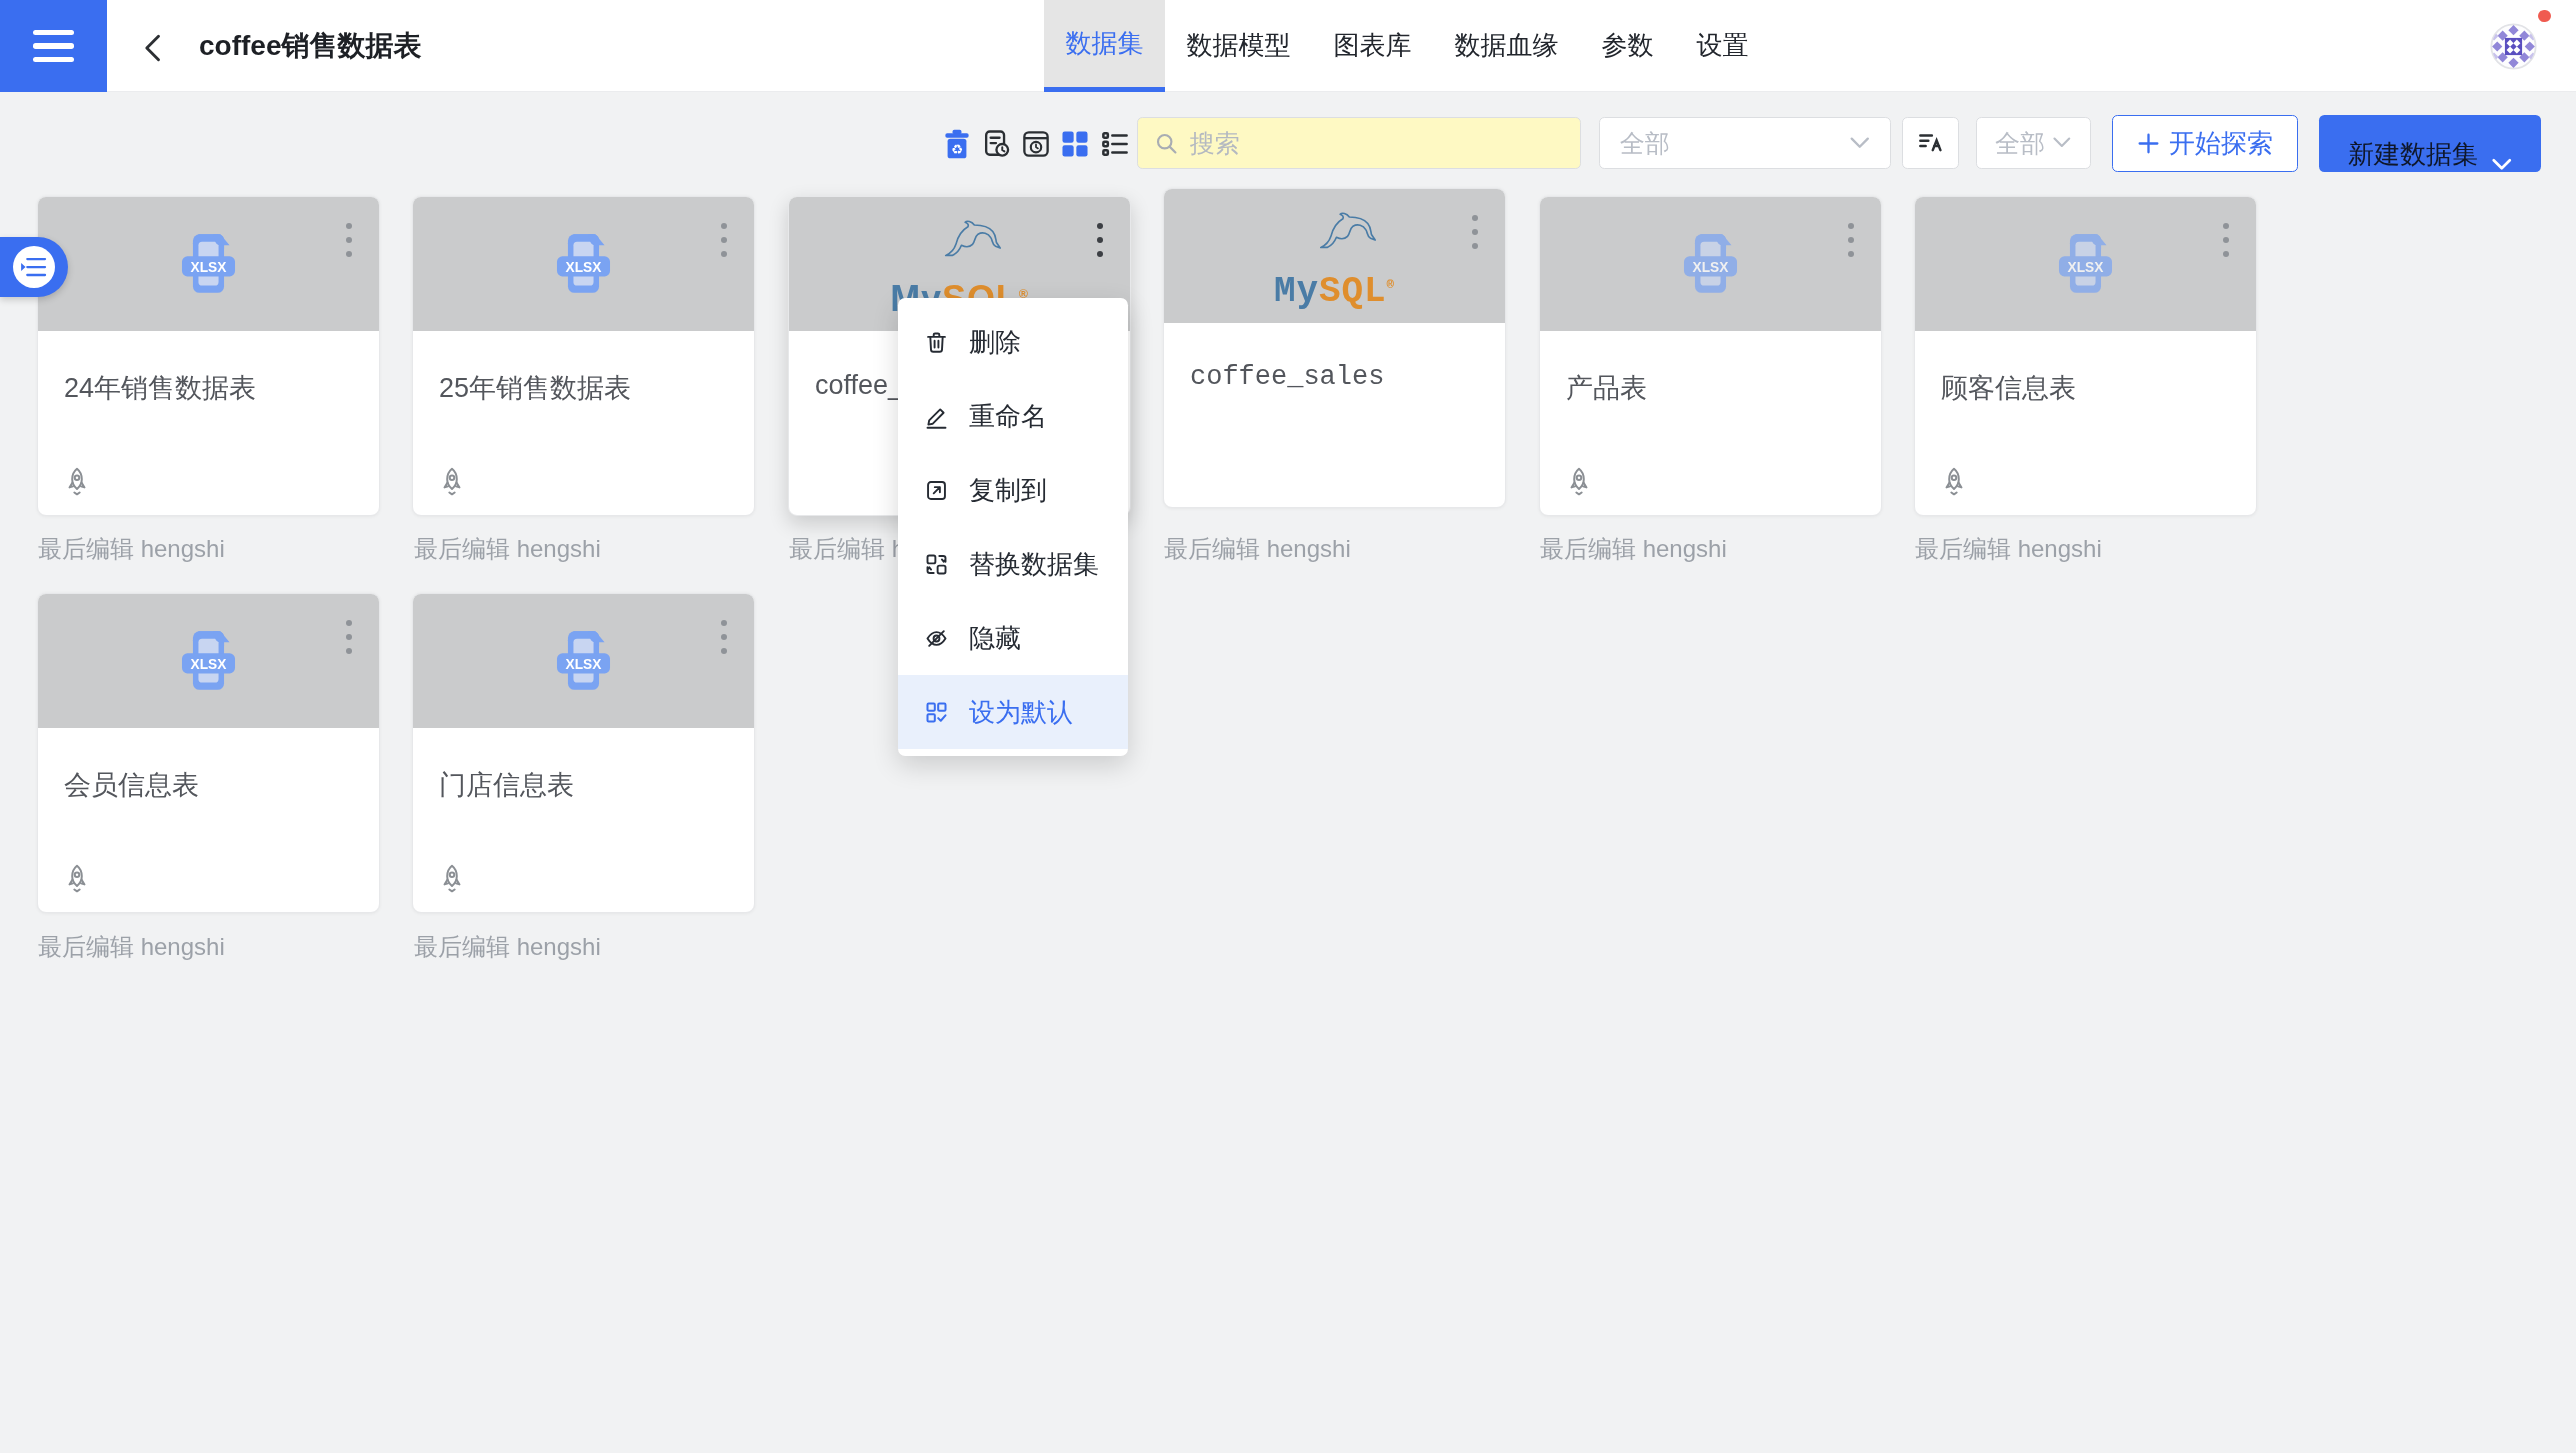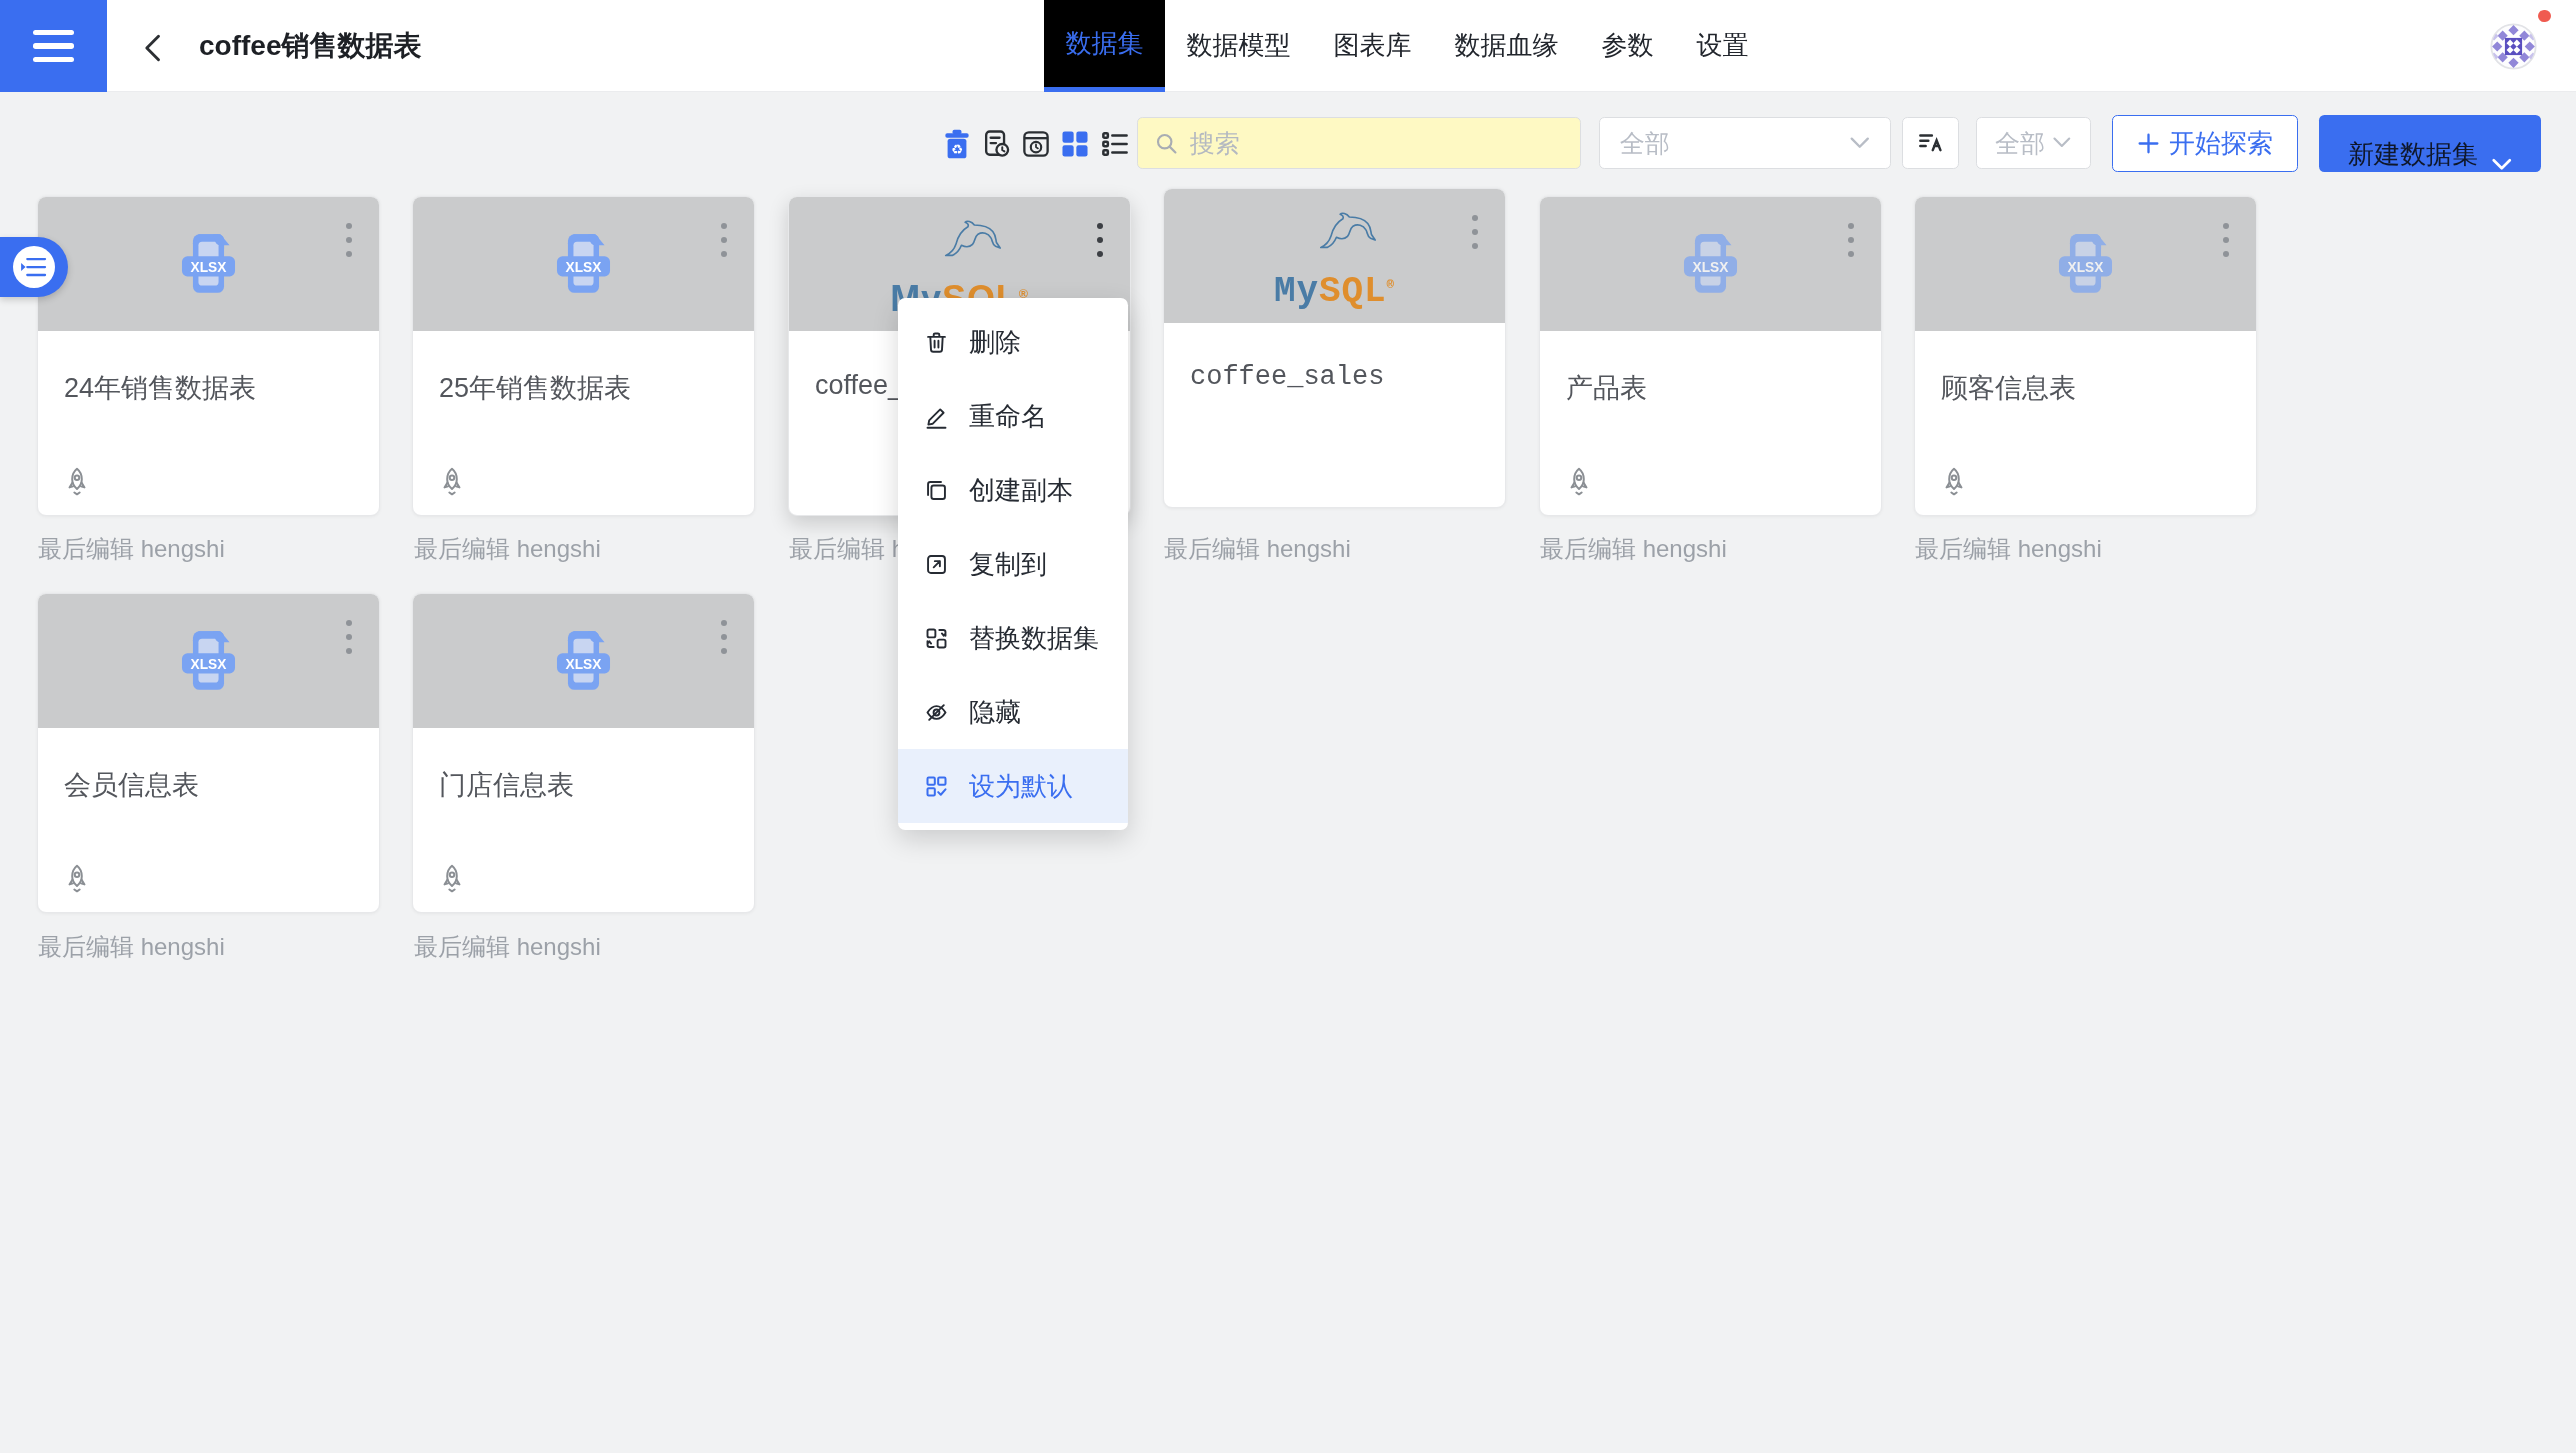--- a/index.html
+++ b/index.html
@@ -15,21 +15,21 @@
   .burger { position:absolute; left:0; top:0; width:107px; height:92px;
     background:#3A6EF0; display:flex; flex-direction:column; justify-content:center;
     align-items:center; gap:8px; cursor:pointer; }
   .burger i { display:block; width:41px; height:5.4px; background:#fff; border-radius:2.7px; }
   .back-btn { position:absolute; left:136px; top:29.5px; width:36px; height:36px; cursor:pointer; }
   .page-title { position:absolute; left:199px; top:0; height:92px; line-height:92px;
     font-size:28px; font-weight:700; color:#1d2025; }
   .tabs { position:absolute; left:1044px; top:0; height:92px; display:flex; }
   .tab { height:92px; line-height:90px; padding:0 21.5px; font-size:26px; color:#22262d;
     cursor:pointer; }
-  .tab.active { color:#3A6EF0; background:#000000; border-bottom:5.4px solid #3A6EF0;
+  .tab.active { color:#3A6EF0; background:#e5e5e5; border-bottom:5.4px solid #3A6EF0;
     line-height:87px; font-weight:500; }
   .avatar-wrap { position:absolute; left:2490px; top:23px; width:47px; height:47px; cursor:pointer; }
   .notif-dot { position:absolute; left:2538px; top:9.8px; width:12.5px; height:12.5px;
     border-radius:50%; background:#F05B50; }
   
   .tool-icons { position:absolute; left:940px; top:127px; display:flex; gap:5.4px; }
   .tool-icon { width:34px; height:34px; cursor:pointer; }
   .search-box { position:absolute; left:1137px; top:117px; width:444px; height:52px;
     background:#fef9c3; border:1.8px solid #dcdee1; border-radius:5.4px; display:flex;
     align-items:center; padding:0 16px; gap:10.7px; }
@@ -445,29 +445,20 @@
       <g fill="none" stroke="#262b33" stroke-width="1.7" stroke-linecap="round" stroke-linejoin="round">
         <path d="M5.5 15.5 L15.3 5.7 l3 3 L8.5 18.5 L4.8 19.2 Z"></path>
         <path d="M4 22 h16"></path>
       </g>
     </svg>
     <span>重命名</span>
   </div>
   <div class="ctx-item">
     <svg width="27" height="27" viewBox="0 0 24 24">
       <g fill="none" stroke="#262b33" stroke-width="1.7" stroke-linecap="round" stroke-linejoin="round">
-        <rect x="7.5" y="7.5" width="12" height="12" rx="2"></rect>
-        <path d="M4.5 16 V6.5 a2 2 0 0 1 2 -2 H16"></path>
-      </g>
-    </svg>
-    <span>创建副本</span>
-  </div>
-  <div class="ctx-item">
-    <svg width="27" height="27" viewBox="0 0 24 24">
-      <g fill="none" stroke="#262b33" stroke-width="1.7" stroke-linecap="round" stroke-linejoin="round">
         <rect x="4.5" y="4.5" width="15" height="15" rx="2.5"></rect>
         <path d="M9.5 14.5 L15 9 M10.5 9 H15 V13.5"></path>
       </g>
     </svg>
     <span>复制到</span>
   </div>
   <div class="ctx-item">
     <svg width="27" height="27" viewBox="0 0 24 24">
       <g fill="none" stroke="#262b33" stroke-width="1.7" stroke-linecap="round" stroke-linejoin="round">
         <rect x="4" y="4" width="7" height="7" rx="1.5"></rect>

